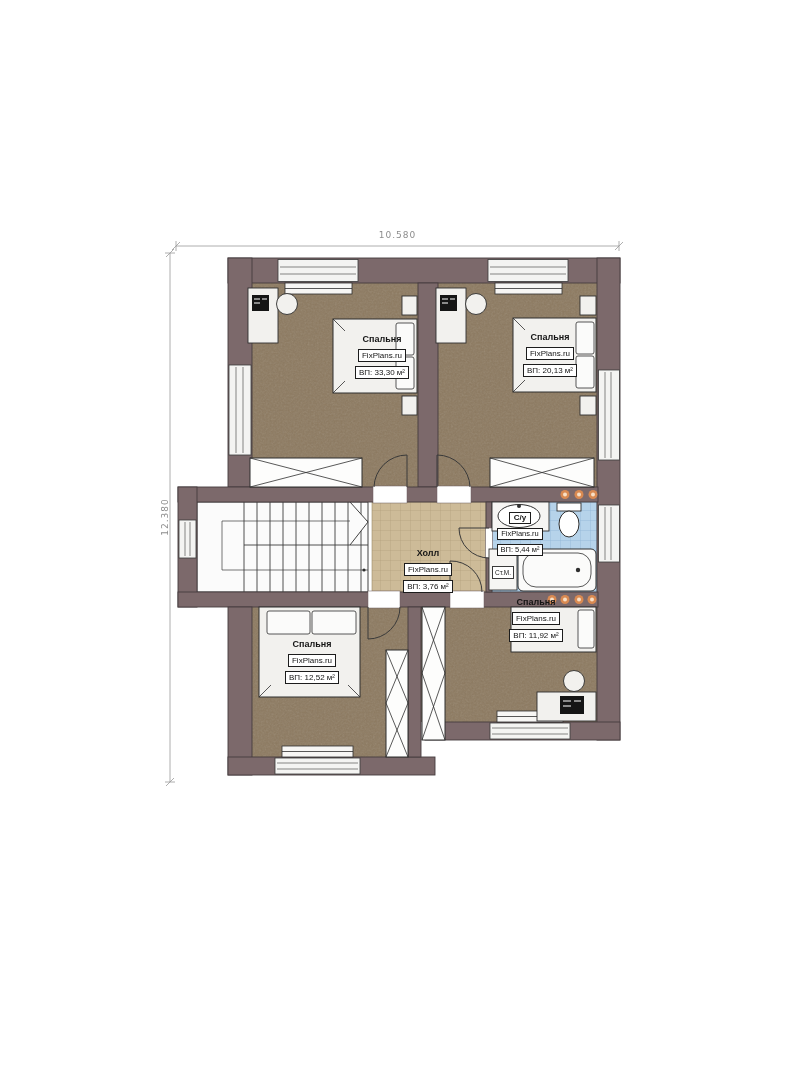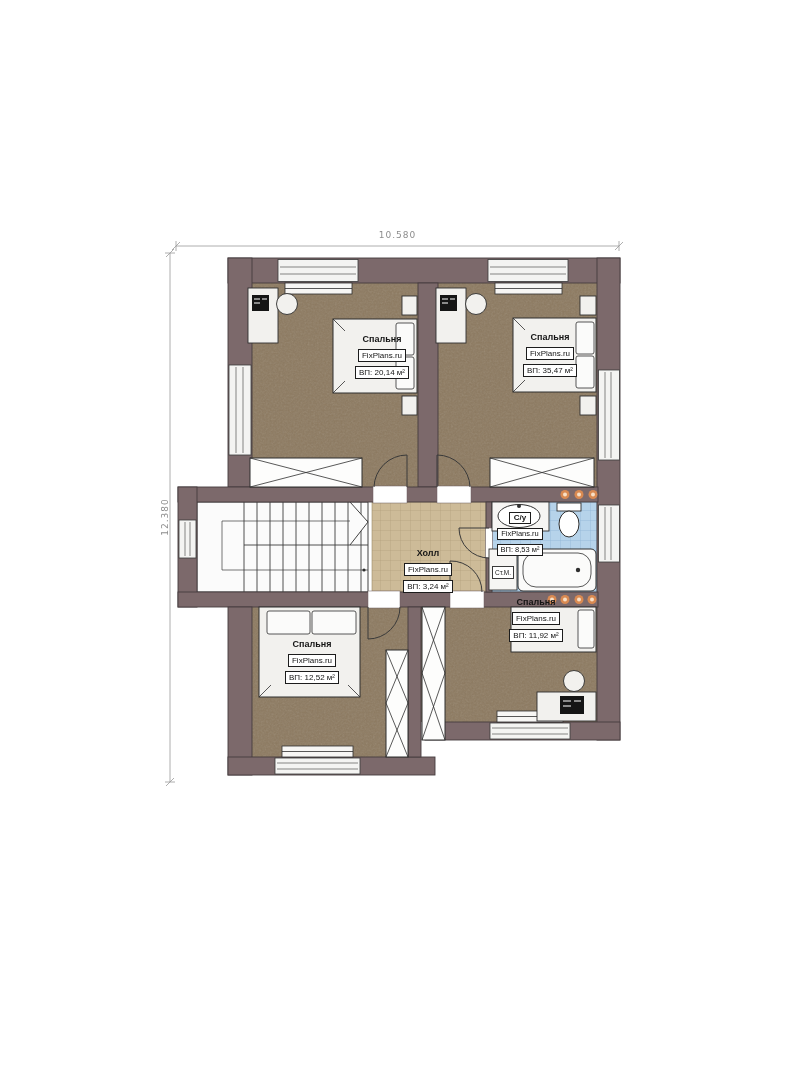--- a/index.html
+++ b/index.html
@@ -267,39 +267,39 @@
   </svg>
 
   <div class="overlay">
 
     <div class="dim" style="left:340px;top:230px;width:115px;">10.580</div>
     <div class="dim dim-left" style="left:120px;top:512px;width:90px;">12.380</div>
 
     <div class="room-label" style="left:329px;top:334px;width:106px;">
       <div class="room-name">Спальня</div>
       <div class="room-box">FixPlans.ru</div>
-      <div class="room-box">ВП: 20,14 м²</div>
+      <div class="room-box">ВП: 33,30 м²</div>
     </div>
 
     <div class="room-label" style="left:502px;top:332px;width:96px;">
       <div class="room-name">Спальня</div>
       <div class="room-box">FixPlans.ru</div>
-      <div class="room-box">ВП: 35,47 м²</div>
+      <div class="room-box">ВП: 20,13 м²</div>
     </div>
 
     <div class="room-label" style="left:383px;top:548px;width:90px;">
       <div class="room-name">Холл</div>
       <div class="room-box">FixPlans.ru</div>
-      <div class="room-box">ВП: 3,24 м²</div>
+      <div class="room-box">ВП: 3,76 м²</div>
     </div>
 
     <div class="room-label bath-label" style="left:490px;top:512px;width:60px;">
       <div class="room-name boxed">С/у</div>
       <div class="room-box">FixPlans.ru</div>
-      <div class="room-box">ВП: 8,53 м²</div>
+      <div class="room-box">ВП: 5,44 м²</div>
     </div>
 
     <div class="room-label" style="left:484px;top:597px;width:104px;">
       <div class="room-name">Спальня</div>
       <div class="room-box">FixPlans.ru</div>
       <div class="room-box">ВП: 11,92 м²</div>
     </div>
 
     <div class="room-label" style="left:268px;top:639px;width:88px;">
       <div class="room-name">Спальня</div>

